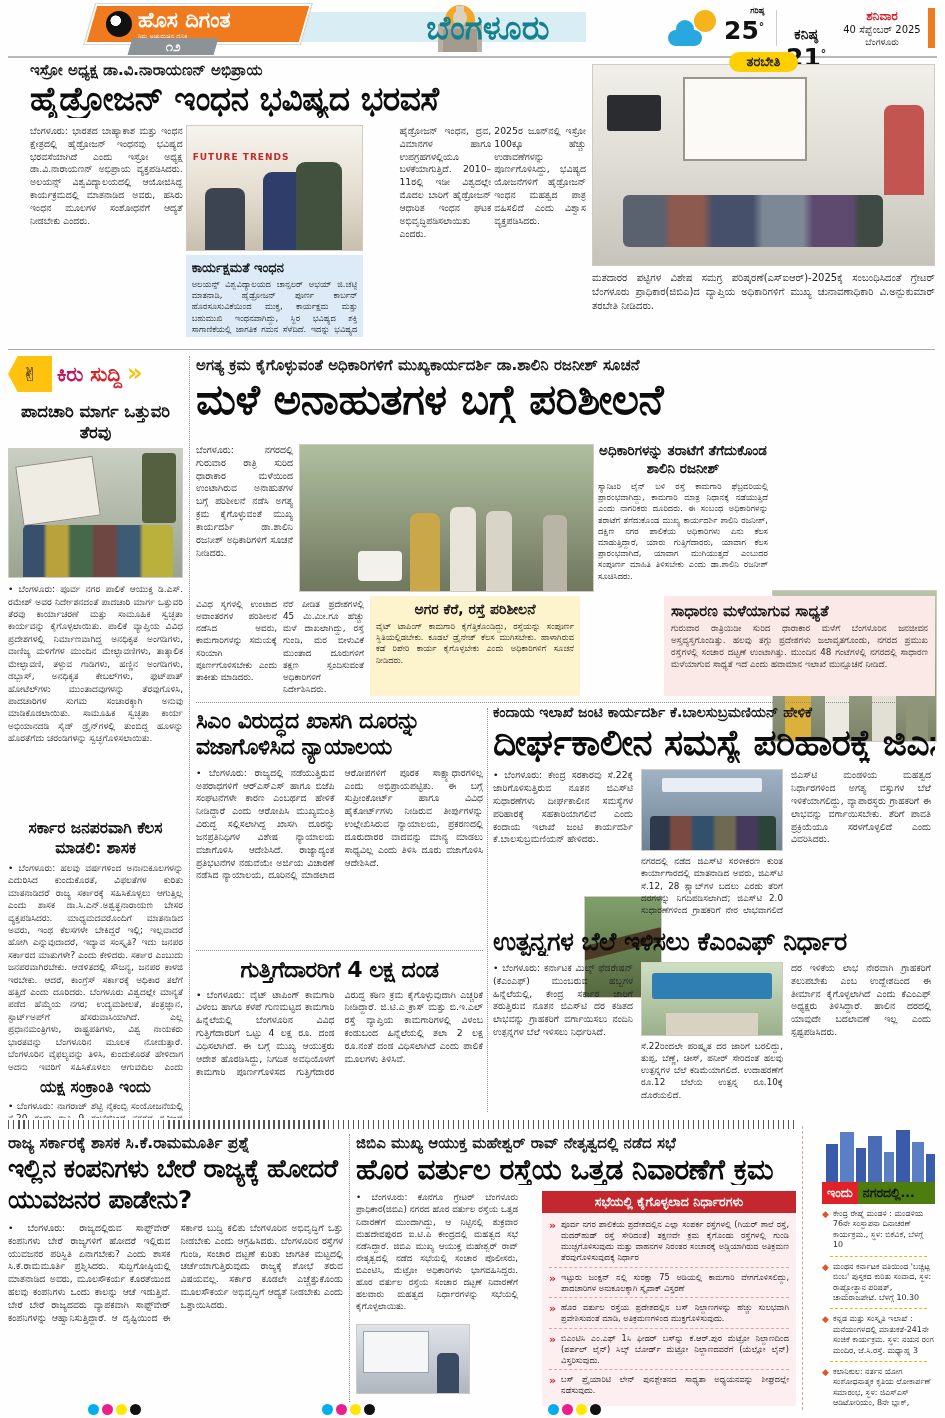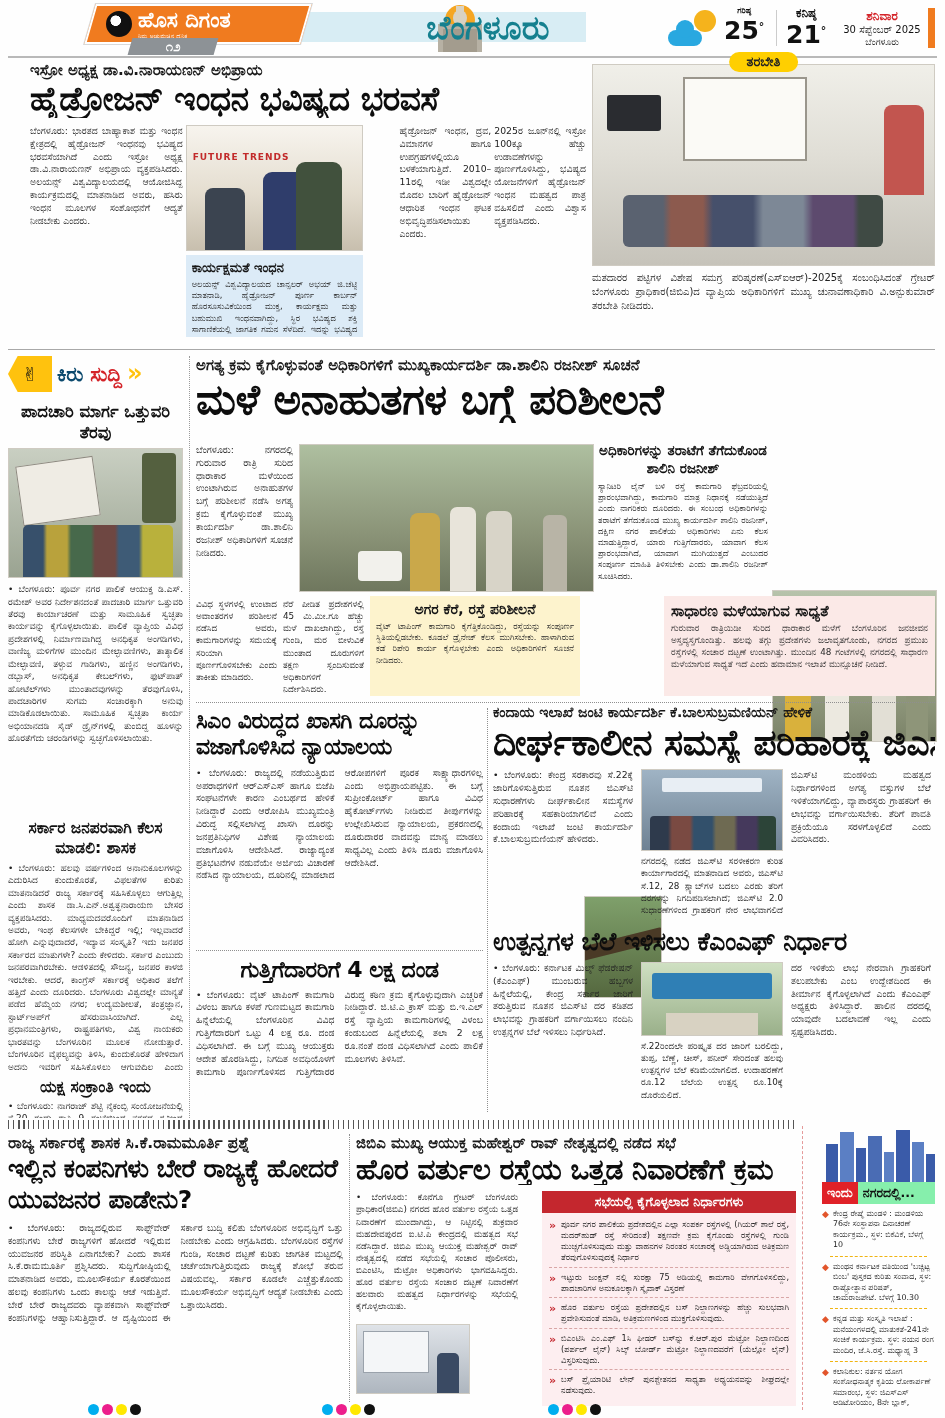--- a/index.html
+++ b/index.html
@@ -69,32 +69,32 @@
         <rect x="24" y="4" width="8" height="8" fill="#d9d2c3"></rect>
       </svg>
     </span>
     <b class="abs" style="left:350px;top:8px;width:260px;text-align:center;font-size:33px;font-weight:900;color:#15808f;">ಬೆಂಗಳೂರು</b>
 
     <span class="abs" style="left:660px;top:8px;width:52px;height:40px;">
       <span style="position:absolute;right:4px;top:2px;width:22px;height:22px;border-radius:50%;background:#f5b31c;"></span>
       <span style="position:absolute;left:0;bottom:2px;width:34px;height:16px;border-radius:10px;background:#29a8e0;"></span>
       <span style="position:absolute;left:8px;bottom:10px;width:18px;height:18px;border-radius:50%;background:#29a8e0;"></span>
     </span>
-    <span class="abs" style="left:716px;top:6px;text-align:center;">
+    <span class="abs" style="left:716px;top:6px;text-align:right;">
       <span style="font-size:8px;font-weight:bold;display:block;">ಗರಿಷ್ಠ</span>
       <b style="font-size:25px;"><span>25</span><sup style="font-size:11px;">°</sup></b>
     </span>
     <span class="abs" style="left:768px;top:10px;width:1px;height:36px;background:#ccc;"></span>
     <span class="abs" style="left:778px;top:6px;text-align:center;">
-      <span style="font-size:12px;font-weight:bold;display:block;">ಕನಿಷ್ಠ</span>
+      <span style="font-size:14px;font-weight:bold;display:block;margin-top:20px;">ಕನಿಷ್ಠ</span>
       <b style="font-size:25px;"><span>21</span><sup style="font-size:11px;">°</sup></b>
     </span>
     <span class="abs" style="left:830px;top:9px;width:88px;text-align:center;line-height:1.25;">
       <b style="color:#d42429;font-size:12px;display:block;">ಶನಿವಾರ</b>
-      <span style="font-size:10px;display:block;">30 ಸೆಪ್ಟೆಂಬರ್ 2025</span>
+      <span style="font-size:10px;display:block;">40 ಸೆಪ್ಟೆಂಬರ್ 2025</span>
       <span style="font-size:9px;display:block;">ಬೆಂಗಳೂರು</span>
     </span>
     <span class="abs" style="left:920px;top:8px;width:7px;height:40px;background:#f07b1f;"></span>
   </div>
 
   <section class="abs" style="left:30px;top:61px;width:556px;height:284px;">
     <div class="kicker" style="font-size:15px;">ಇಸ್ರೋ ಅಧ್ಯಕ್ಷ ಡಾ.ವಿ.ನಾರಾಯಣನ್ ಅಭಿಪ್ರಾಯ</div>
     <h1 class="headline" style="margin:2px 0 0 0;font-size:33px;white-space:nowrap;overflow:hidden;">ಹೈಡ್ರೋಜನ್ ಇಂಧನ ಭವಿಷ್ಯದ ಭರವಸೆ</h1>
     <div style="display:flex;gap:3px;margin-top:7px;height:212px;overflow:hidden;">
       <div class="body-text" style="width:158px;">ಬೆಂಗಳೂರು: ಭಾರತದ ಬಾಹ್ಯಾಕಾಶ ಮತ್ತು ಇಂಧನ ಕ್ಷೇತ್ರದಲ್ಲಿ ಹೈಡ್ರೋಜನ್ ಇಂಧನವು ಭವಿಷ್ಯದ ಭರವಸೆಯಾಗಿದೆ ಎಂದು ಇಸ್ರೋ ಅಧ್ಯಕ್ಷ ಡಾ.ವಿ.ನಾರಾಯಣನ್ ಅಭಿಪ್ರಾಯ ವ್ಯಕ್ತಪಡಿಸಿದರು. ಅಲಯನ್ಸ್ ವಿಶ್ವವಿದ್ಯಾಲಯದಲ್ಲಿ ಆಯೋಜಿಸಿದ್ದ ಕಾರ್ಯಕ್ರಮದಲ್ಲಿ ಮಾತನಾಡಿದ ಅವರು, ಹಸಿರು ಇಂಧನ ಮೂಲಗಳ ಸಂಶೋಧನೆಗೆ ಆದ್ಯತೆ ನೀಡಬೇಕು ಎಂದರು.</div>
@@ -125,21 +125,21 @@
     </div>
     <p class="body-text" style="font-size:10px;margin:5px 0 0 0;height:42px;">ಮತದಾರರ ಪಟ್ಟಿಗಳ ವಿಶೇಷ ಸಮಗ್ರ ಪರಿಷ್ಕರಣೆ(ಎಸ್‌ಐಆರ್)-2025ಕ್ಕೆ ಸಂಬಂಧಿಸಿದಂತೆ ಗ್ರೇಟರ್ ಬೆಂಗಳೂರು ಪ್ರಾಧಿಕಾರ(ಜಿಬಿಎ)ದ ವ್ಯಾಪ್ತಿಯ ಅಧಿಕಾರಿಗಳಿಗೆ ಮುಖ್ಯ ಚುನಾವಣಾಧಿಕಾರಿ ವಿ.ಅನ್ಬುಕುಮಾರ್ ತರಬೇತಿ ನೀಡಿದರು.</p>
   </aside>
 
   <div class="abs" style="left:8px;top:349px;width:927px;border-top:1px solid #a8a8a8;"></div>
 
   <aside class="abs" style="left:8px;top:356px;width:182px;height:762px;border-right:1px dotted #9a9a9a;padding-right:6px;box-sizing:border-box;overflow:hidden;">
     <div style="display:flex;align-items:center;gap:5px;">
       <span style="width:44px;height:36px;background:#ffc20e;clip-path:polygon(22% 0,100% 0,100% 100%,22% 100%,0 50%);display:flex;align-items:center;justify-content:center;font-size:19px;">✌</span>
       <b style="font-size:20px;font-weight:900;">
-        <span style="color:#0c4a6e;">ಕಿರು</span>
+        <span style="color:#be185d;">ಕಿರು</span>
         <span style="color:#d42429;">ಸುದ್ದಿ</span>
       </b>
       <span style="color:#ffc20e;font-size:24px;font-weight:900;line-height:0.8;">»</span>
     </div>
     <h3 style="margin:10px 0 5px 0;text-align:center;font-size:16.5px;font-weight:800;line-height:1.25;">ಪಾದಚಾರಿ ಮಾರ್ಗ ಒತ್ತುವರಿ ತೆರವು</h3>
     <div class="photo ph-kiru" style="height:128px;">
       <span style="position:absolute;left:10px;top:12px;width:76px;height:58px;background:#efece4;border:1px solid #8d8a80;transform:rotate(-8deg);"></span>
       <span style="position:absolute;left:14px;bottom:0;width:150px;height:52px;background:linear-gradient(90deg,#37506b 0 20px,#b9a23c 24px 44px,#47694b 48px 68px,#6e4742 72px 92px,#3e5b76 96px 116px,#b9b13c 120px 140px);border-radius:5px 5px 0 0;"></span>
       <span style="position:absolute;right:6px;top:4px;width:34px;height:70px;background:#54603f;border-radius:4px;"></span>
     </div>
@@ -167,21 +167,21 @@
     <b style="display:block;font-size:13.5px;font-weight:800;line-height:1.3;text-align:center;">ಅಧಿಕಾರಿಗಳನ್ನು ತರಾಟೆಗೆ ತೆಗೆದುಕೊಂಡ ಶಾಲಿನಿ ರಜನೀಶ್</b>
     <p class="boxtext" style="margin:4px 0 0 0;">ಸ್ಯಾನಿಟರಿ ಲೈನ್ ಬಳಿ ರಸ್ತೆ ಕಾಮಗಾರಿ ಫೆಬ್ರವರಿಯಲ್ಲಿ ಪ್ರಾರಂಭವಾಗಿದ್ದು, ಕಾಮಗಾರಿ ಮಾತ್ರ ನಿಧಾನಕ್ಕೆ ನಡೆಯುತ್ತಿದೆ ಎಂದು ನಾಗರಿಕರು ದೂರಿದರು. ಈ ಸಂಬಂಧ ಅಧಿಕಾರಿಗಳನ್ನು ತರಾಟೆಗೆ ತೆಗೆದುಕೊಂಡ ಮುಖ್ಯ ಕಾರ್ಯದರ್ಶಿ ಶಾಲಿನಿ ರಜನೀಶ್, ದಕ್ಷಿಣ ನಗರ ಪಾಲಿಕೆಯ ಅಧಿಕಾರಿಗಳು ಏನು ಕೆಲಸ ಮಾಡುತ್ತಿದ್ದಾರೆ, ಯಾರು ಗುತ್ತಿಗೆದಾರರು, ಯಾವಾಗ ಕೆಲಸ ಪ್ರಾರಂಭವಾಗಿದೆ, ಯಾವಾಗ ಮುಗಿಯುತ್ತದೆ ಎಂಬುದರ ಸಂಪೂರ್ಣ ಮಾಹಿತಿ ತಿಳಿಸಬೇಕು ಎಂದು ಡಾ.ಶಾಲಿನಿ ರಜನೀಶ್ ಸೂಚಿಸಿದರು.</p>
   </div>
   <div class="abs photo ph-street2" style="left:772px;top:442px;width:163px;height:150px;">
     <span style="position:absolute;left:12px;bottom:0;width:26px;height:86px;background:#d9b13c;border-radius:7px 7px 0 0;"></span>
     <span style="position:absolute;left:52px;bottom:0;width:24px;height:78px;background:#ece9e0;border-radius:6px 6px 0 0;"></span>
     <span style="position:absolute;right:40px;bottom:0;width:24px;height:82px;background:#e2dfd5;border-radius:6px 6px 0 0;"></span>
     <span style="position:absolute;right:8px;bottom:0;width:22px;height:72px;background:#8e9579;border-radius:6px 6px 0 0;"></span>
   </div>
 
-  <div class="abs body-text" style="left:196px;top:598px;width:81px;height:98px;font-size:8.8px;">ವಿವಿಧ ಸ್ಥಳಗಳಲ್ಲಿ ಉಂಟಾದ ಅವಾಂತರಗಳ ಪರಿಶೀಲನೆ ನಡೆಸಿದ ಅವರು, ಕಾಮಗಾರಿಗಳನ್ನು ಸಮಯಕ್ಕೆ ಸರಿಯಾಗಿ ಪೂರ್ಣಗೊಳಿಸಬೇಕು ಎಂದು ತಾಕೀತು ಮಾಡಿದರು.</div>
+  <div class="abs body-text" style="left:196px;top:598px;width:81px;height:98px;font-size:8.8px;">ವಿವಿಧ ಸ್ಶಗಳಲ್ಲಿ ಉಂಟಾದ ಅವಾಂತರಗಳ ಪರಿಶೀಲನೆ ನಡೆಸಿದ ಅವರು, ಕಾಮಗಾರಿಗಳನ್ನು ಸಮಯಕ್ಕೆ ಸರಿಯಾಗಿ ಪೂರ್ಣಗೊಳಿಸಬೇಕು ಎಂದು ತಾಕೀತು ಮಾಡಿದರು.</div>
   <div class="abs body-text" style="left:283px;top:598px;width:81px;height:98px;font-size:8.8px;">ನೆರೆ ಪೀಡಿತ ಪ್ರದೇಶಗಳಲ್ಲಿ 45 ಮಿ.ಮೀ.ಗೂ ಹೆಚ್ಚು ಮಳೆ ದಾಖಲಾಗಿದ್ದು, ರಸ್ತೆ ಗುಂಡಿ, ಮರ ಬೀಳುವಿಕೆ ಮುಂತಾದ ದೂರುಗಳಿಗೆ ತಕ್ಷಣ ಸ್ಪಂದಿಸುವಂತೆ ಅಧಿಕಾರಿಗಳಿಗೆ ನಿರ್ದೇಶಿಸಿದರು.</div>
   <div class="abs yellowbox" style="left:370px;top:596px;width:210px;height:100px;box-sizing:border-box;overflow:hidden;">
     <div class="boxtitle" style="text-align:center;font-size:14px;">ಅಗರ ಕೆರೆ, ರಸ್ತೆ ಪರಿಶೀಲನೆ</div>
     <div class="boxtext">ವೈಟ್ ಟಾಪಿಂಗ್ ಕಾಮಗಾರಿ ಕೈಗೆತ್ತಿಕೊಂಡಿದ್ದು, ರಸ್ತೆಯನ್ನು ಸಂಪೂರ್ಣ ಸ್ಥಿತಿಯಲ್ಲಿಡಬೇಕು. ಕೂಡಲೆ ಡ್ರೈನೇಜ್ ಕೆಲಸ ಮುಗಿಸಬೇಕು. ಹಾಳಾಗಿರುವ ಕಡೆ ರಿಪೇರಿ ಕಾರ್ಯ ಕೈಗೊಳ್ಳಬೇಕು ಎಂದು ಅಧಿಕಾರಿಗಳಿಗೆ ಸೂಚನೆ ನೀಡಿದರು.</div>
   </div>
   <div class="abs photo ph-tree" style="left:584px;top:596px;width:76px;height:100px;">
     <span style="position:absolute;left:-8px;top:40px;width:90px;height:14px;background:#4a3a26;transform:rotate(-14deg);border-radius:6px;"></span>
   </div>
   <div class="abs pinkbox" style="left:664px;top:596px;width:271px;height:100px;box-sizing:border-box;overflow:hidden;">
     <div class="boxtitle" style="font-size:15px;">ಸಾಧಾರಣ ಮಳೆಯಾಗುವ ಸಾಧ್ಯತೆ</div>
@@ -290,21 +290,21 @@
         <rect x="34" y="22" width="10" height="34" fill="#3a5ba9"></rect>
         <rect x="46" y="10" width="14" height="46" fill="#4a6cb4"></rect>
         <rect x="62" y="26" width="10" height="30" fill="#5b7fc4"></rect>
         <rect x="74" y="4" width="14" height="52" fill="#3a5ba9"></rect>
         <rect x="90" y="16" width="12" height="40" fill="#5b7fc4"></rect>
         <rect x="104" y="28" width="10" height="28" fill="#3a5ba9"></rect>
       </svg>
     </span>
     <div style="display:flex;margin-top:-4px;">
       <b style="background:#e02128;color:#fff;font-size:12.5px;font-weight:800;padding:3px 5px;">ಇಂದು</b>
-      <b style="background:#86efac;color:#111;font-size:12.5px;font-weight:800;padding:3px 5px;flex:1;">ನಗರದಲ್ಲಿ...</b>
+      <b style="background:#4d7c0f;color:#111;font-size:12.5px;font-weight:800;padding:3px 5px;flex:1;">ನಗರದಲ್ಲಿ...</b>
     </div>
     <div class="today-item">
       <span class="today-bullet">◆</span>
       <span class="today-text">ಕೇಂದ್ರ ರೇಷ್ಮೆ ಮಂಡಳಿ : ಮಂಡಳಿಯ 76ನೇ ಸಂಸ್ಥಾಪನಾ ದಿನಾಚರಣೆ ಕಾರ್ಯಕ್ರಮ., ಸ್ಥಳ: ಬಿಕೆವಿಕೆ, ಬೆಳಗ್ಗೆ 10</span>
     </div>
     <div class="today-sep"></div>
     <div class="today-item">
       <span class="today-bullet">◆</span>
       <span class="today-text">ಮಂಥನ ಕರ್ನಾಟಕ ವತಿಯಿಂದ 'ಬಚ್ಚಿಟ್ಟ ಬಿಂಬ' ಪುಸ್ತಕದ ಕುರಿತು ಸಂವಾದ, ಸ್ಥಳ: ರಾಷ್ಟ್ರೋತ್ಥಾನ ಪರಿಷತ್, ಚಾಮರಾಜಪೇಟೆ. ಬೆಳಗ್ಗೆ 10.30</span>
     </div>

